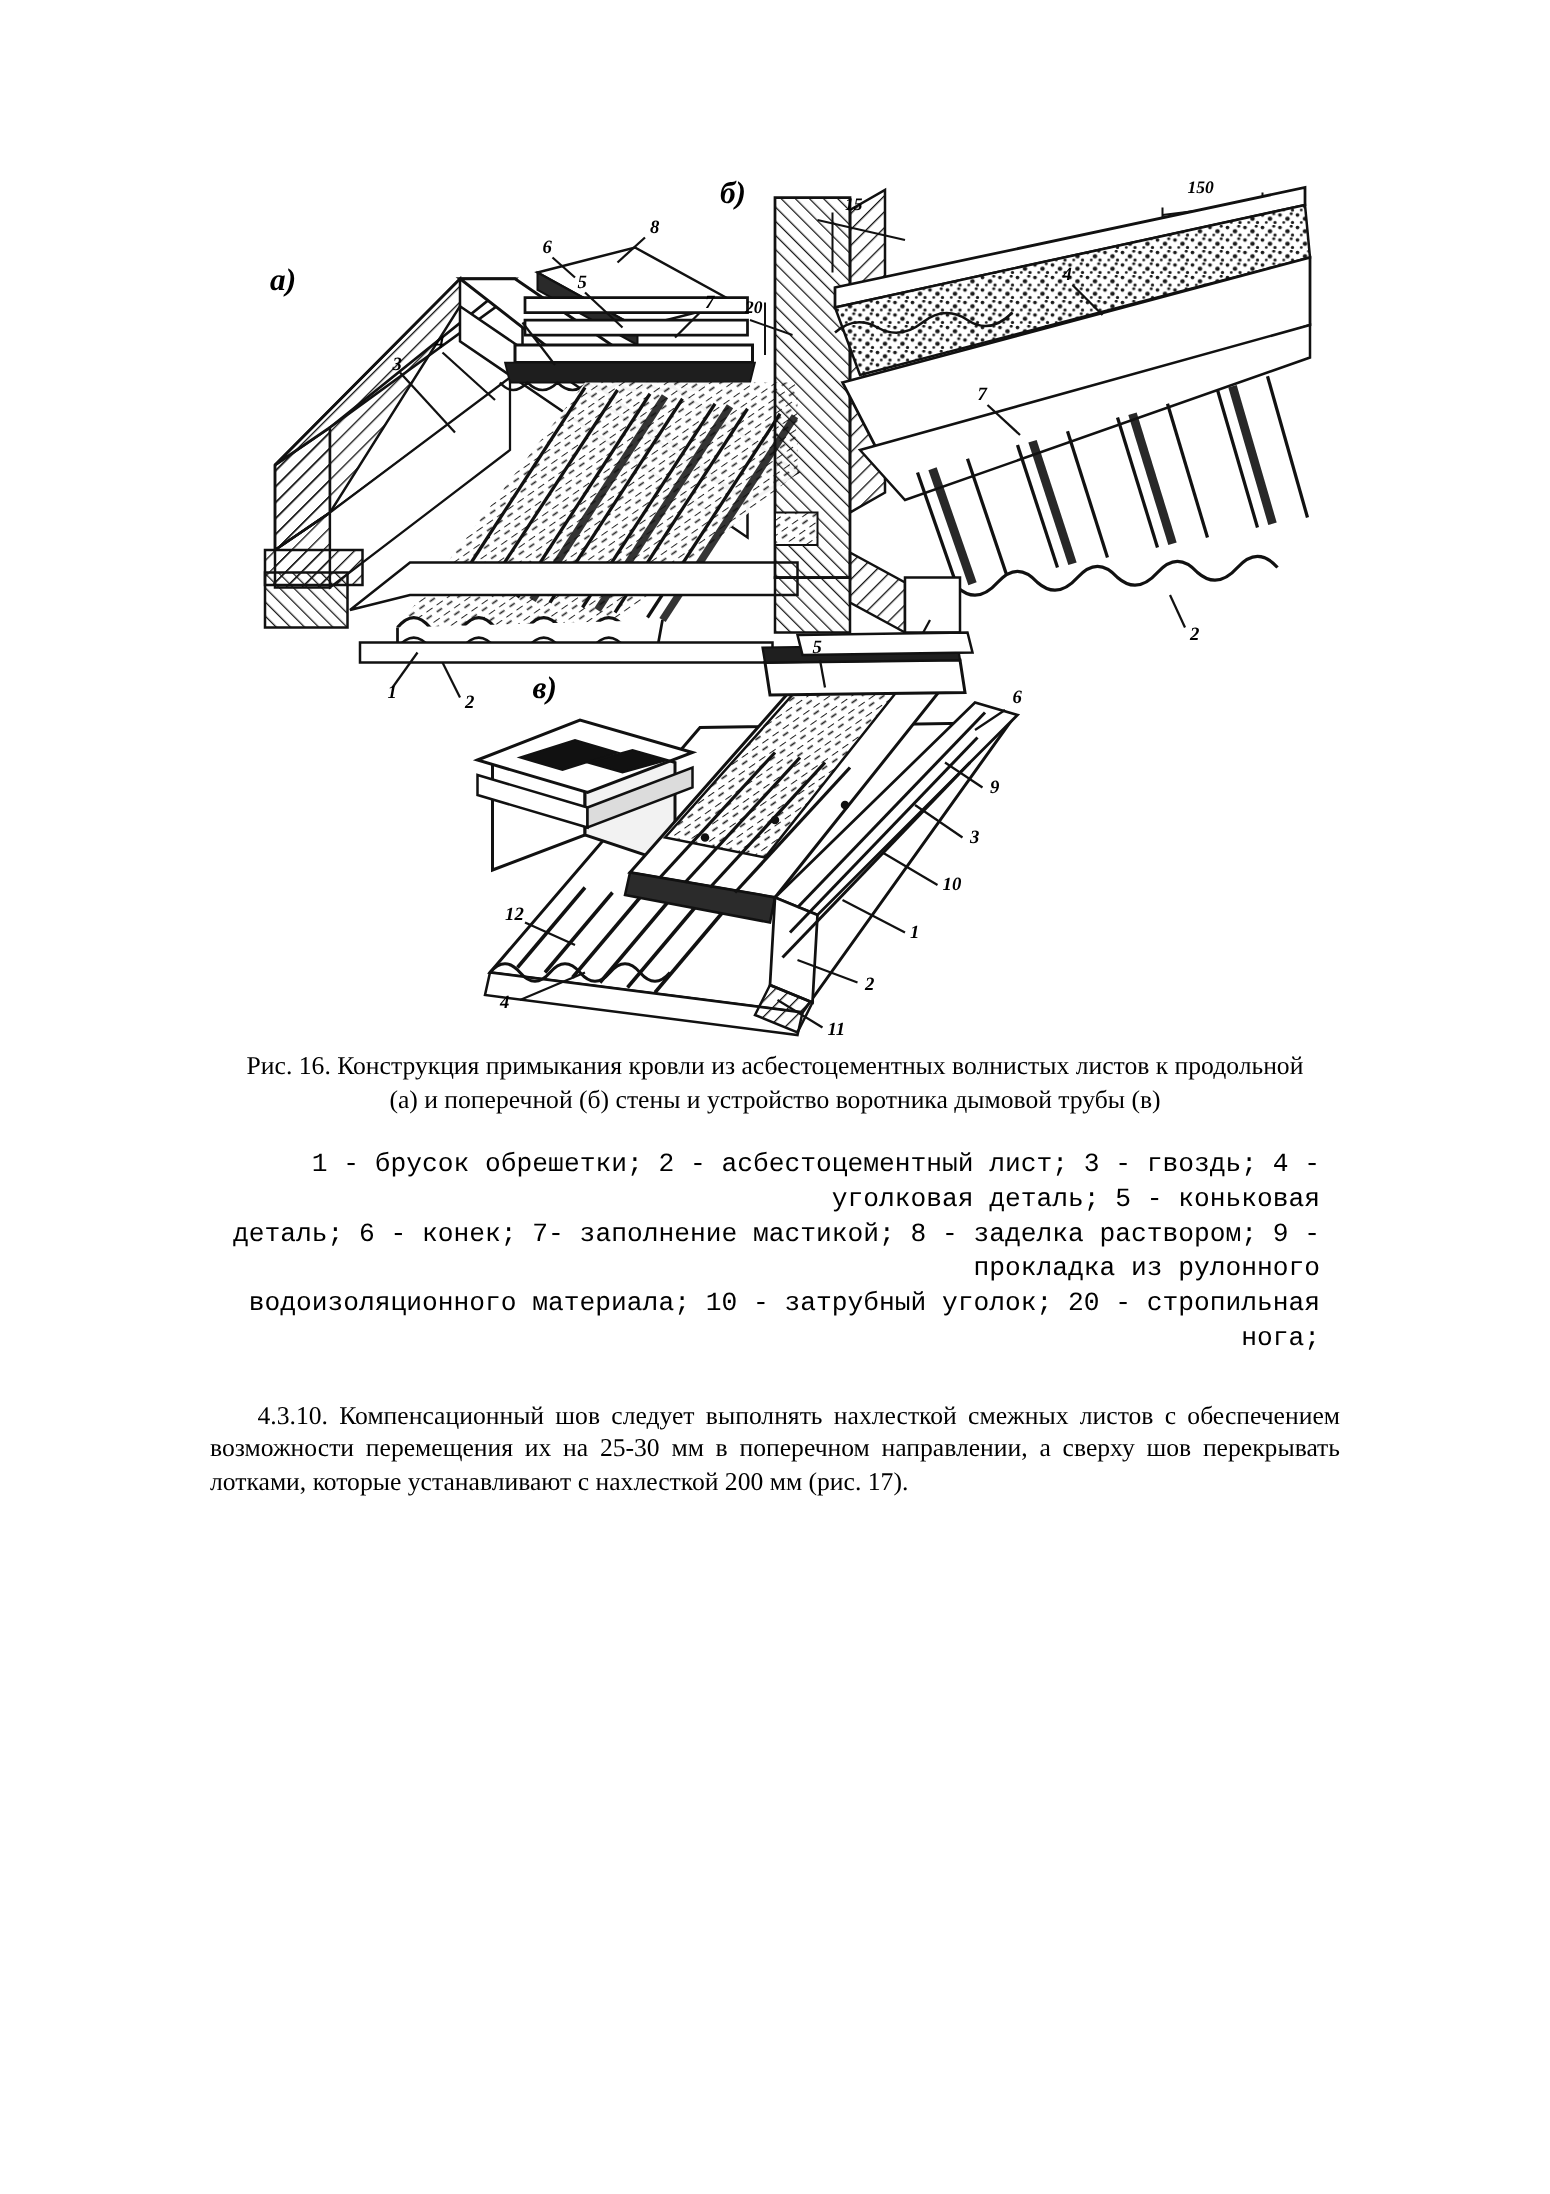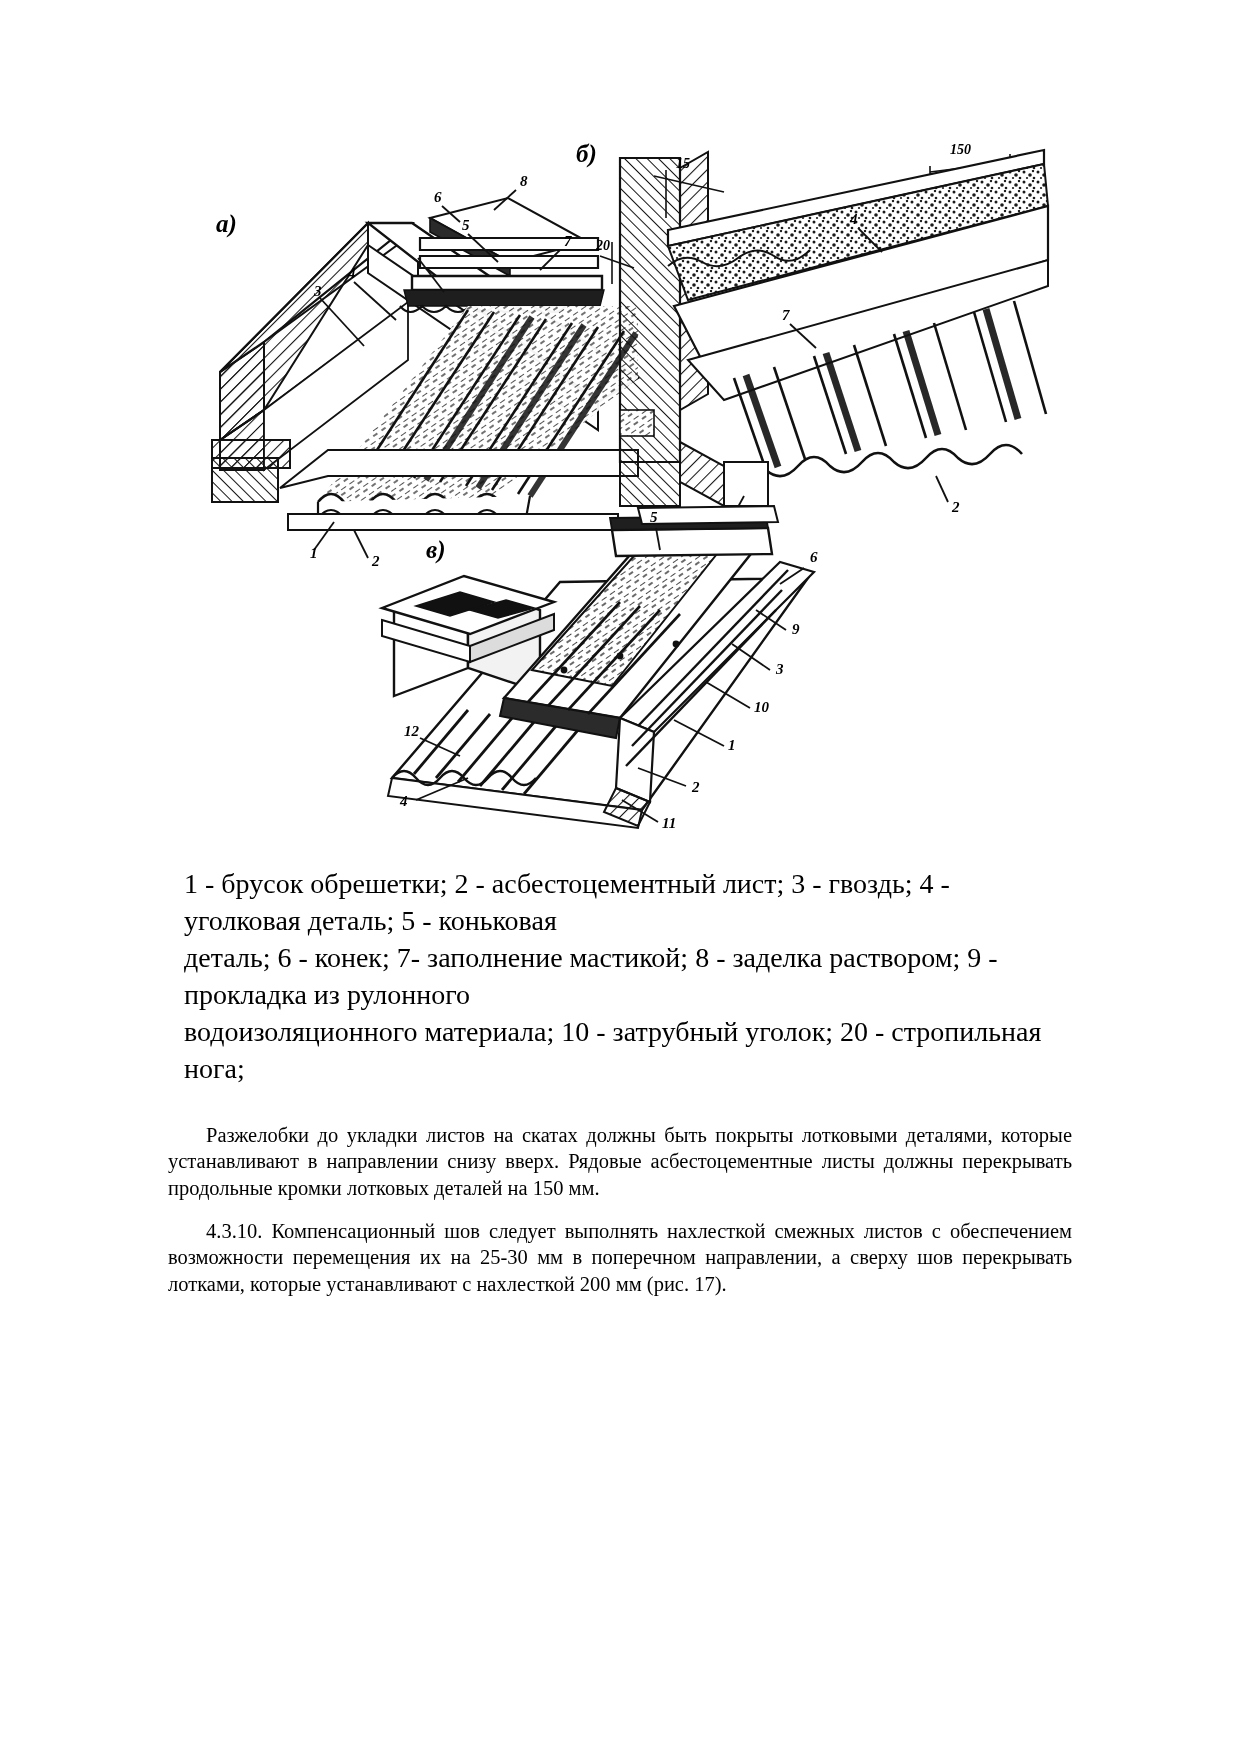--- a/index.html
+++ b/index.html
@@ -50,25 +50,26 @@
 
   
   .caption {
     text-align: center;
     font-size: 20.5px;
     line-height: 1.30;
     margin: 0;
     padding: 0 14px;
   }
   .legend {
-    text-align: left;
-    font-size: 28px;
+    text-align: right;
+    font-size: 21px;
     line-height: 1.32;
     margin: 26px 0 0 0;
     padding: 0 16px;
+    font-family: Liberation Mono, monospace;
   }
 
   
   .body-text {
     margin-top: 34px;
   }
   .para {
     font-size: 20.5px;
     line-height: 1.30;
     text-align: justify;
@@ -359,26 +360,29 @@
               <text x="236" y="626">12</text>
               <text x="232" y="696">4</text>
               <text x="524" y="682">2</text>
               <text x="494" y="718">11</text>
             </g>
           </g>
         </svg>
       </div>
     </div>
 
+    <div class="caption">
+      <div>Рис. 16. Конструкция примыкания кровли из асбестоцементных волнистых листов к продольной</div>
+      <div>(а) и поперечной (б) стены  и устройство воротника дымовой трубы (в)</div>
+    </div>
 
     <div class="legend">
       <div>1 - брусок обрешетки; 2 - асбестоцементный лист; 3 - гвоздь; 4 - уголковая деталь; 5 - коньковая</div>
       <div>деталь; 6 - конек; 7- заполнение мастикой; 8 - заделка раствором; 9 - прокладка из рулонного</div>
       <div>водоизоляционного материала; 10 - затрубный уголок; 20 - стропильная нога;</div>
     </div>
 
     <div class="body-text">
-      <p class="para">Разжелобки до укладки листов на скатах должны быть покрыты лотковыми деталями, которые устанавливают в направлении снизу вверх. Рядовые асбестоцементные листы должны перекрывать продольные кромки лотковых деталей на 150 мм.</p>
       <p class="para">4.3.10. Компенсационный шов следует выполнять нахлесткой смежных листов с обеспечением возможности перемещения их на 25-30 мм в поперечном направлении, а сверху шов перекрывать лотками, которые устанавливают с нахлесткой 200 мм (рис. 17).</p>
     </div>
 
   </div>
 </div>
 
 </body></html>

